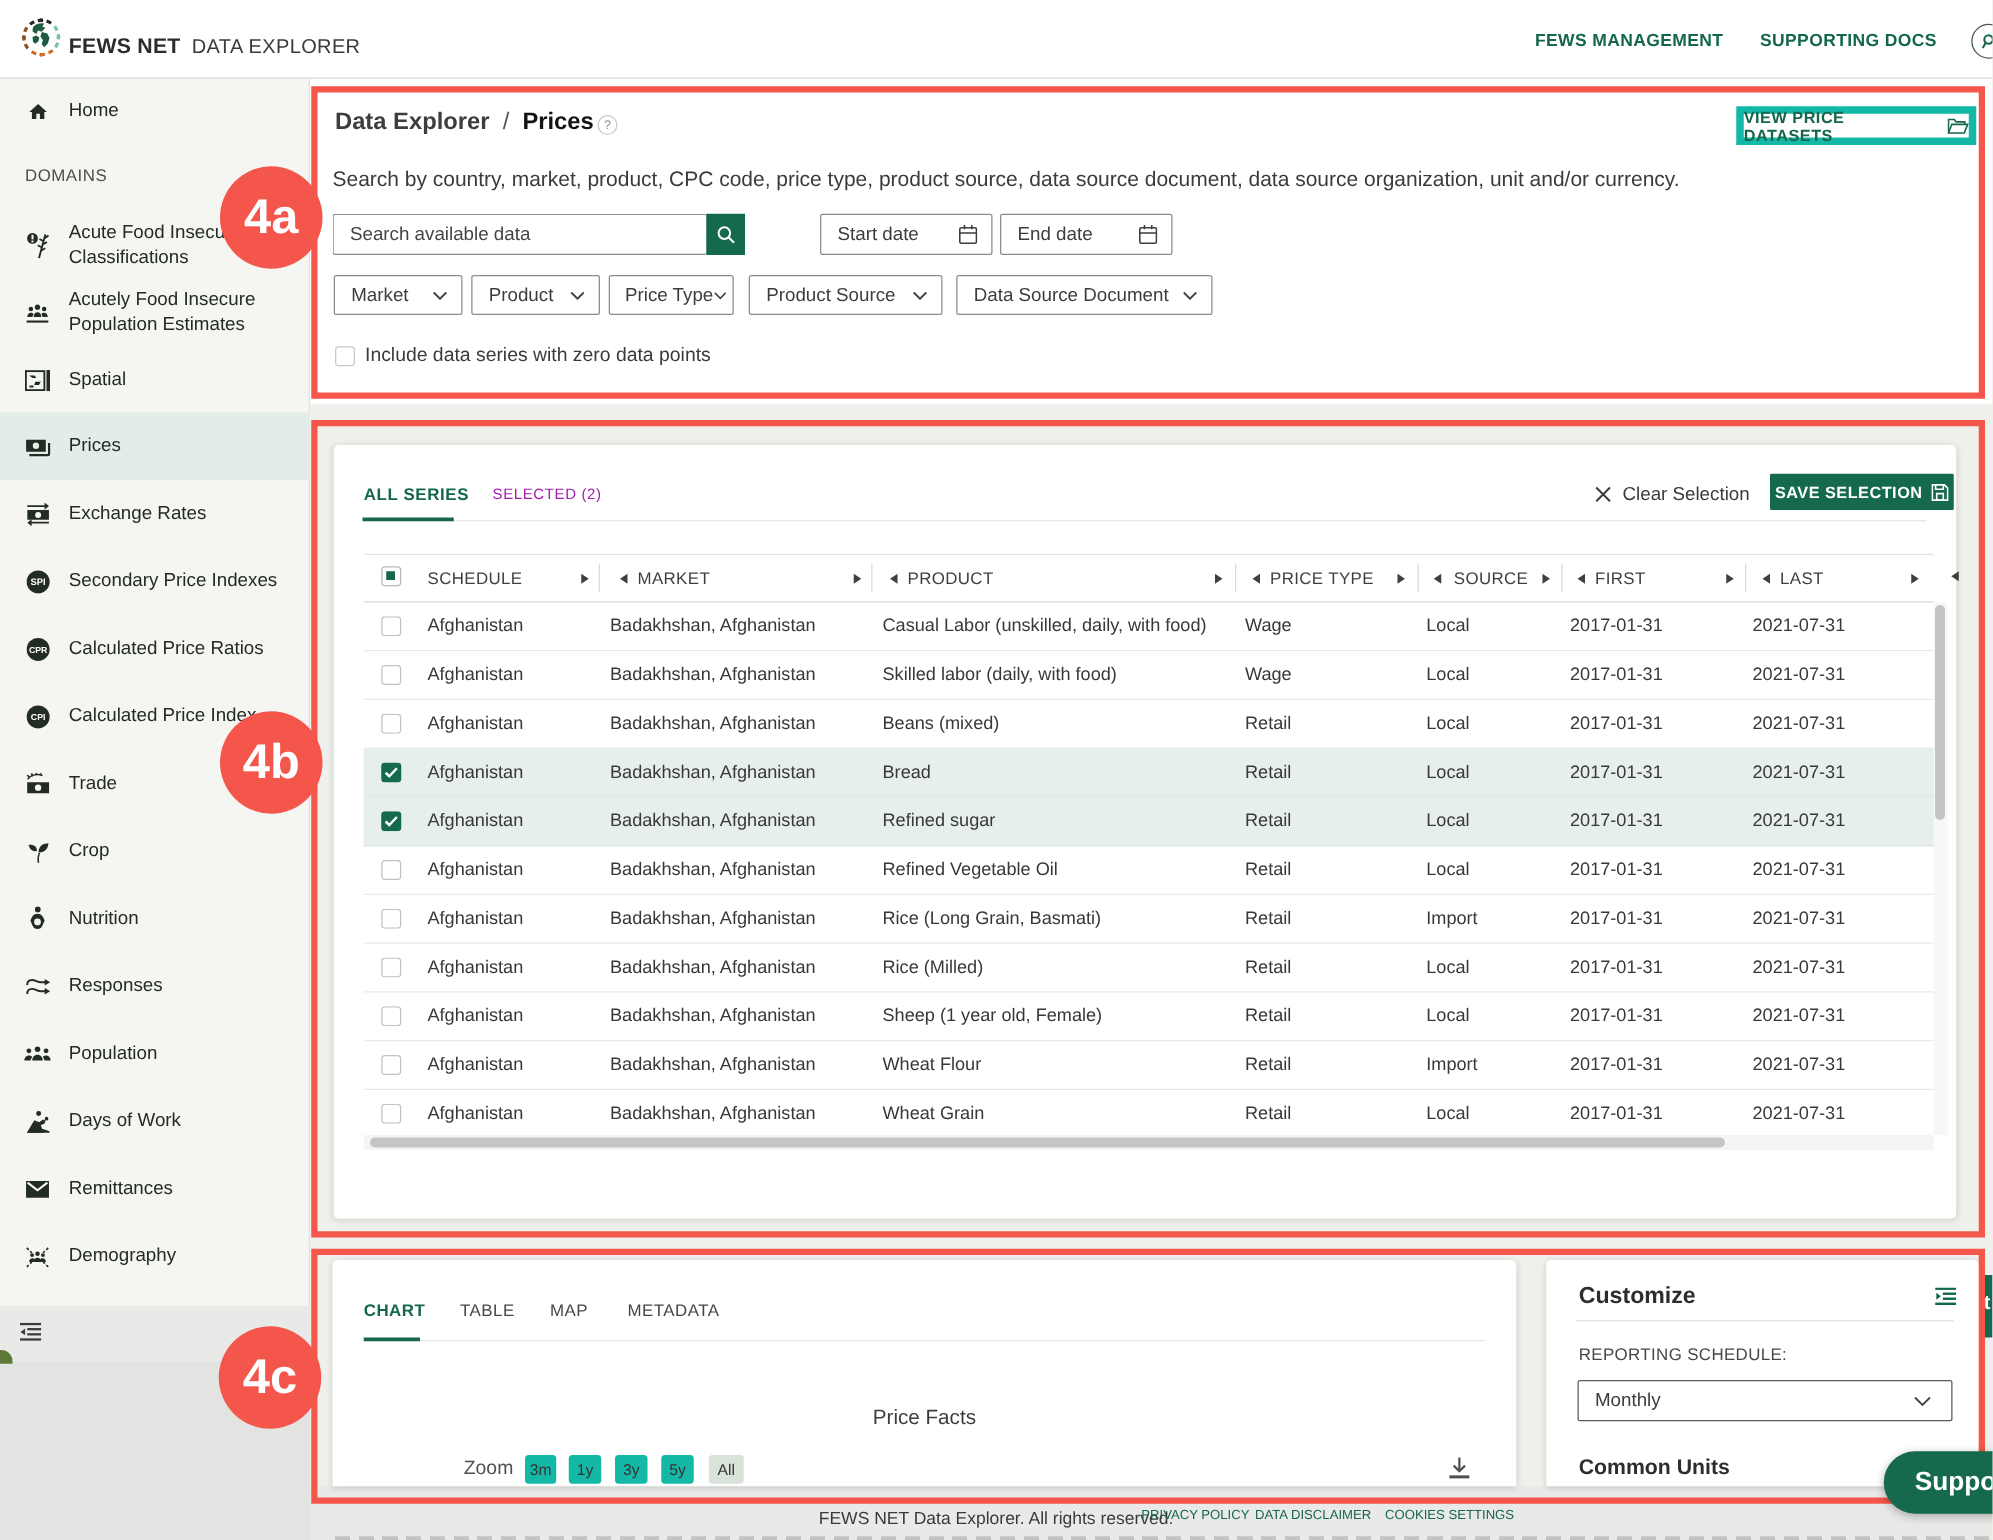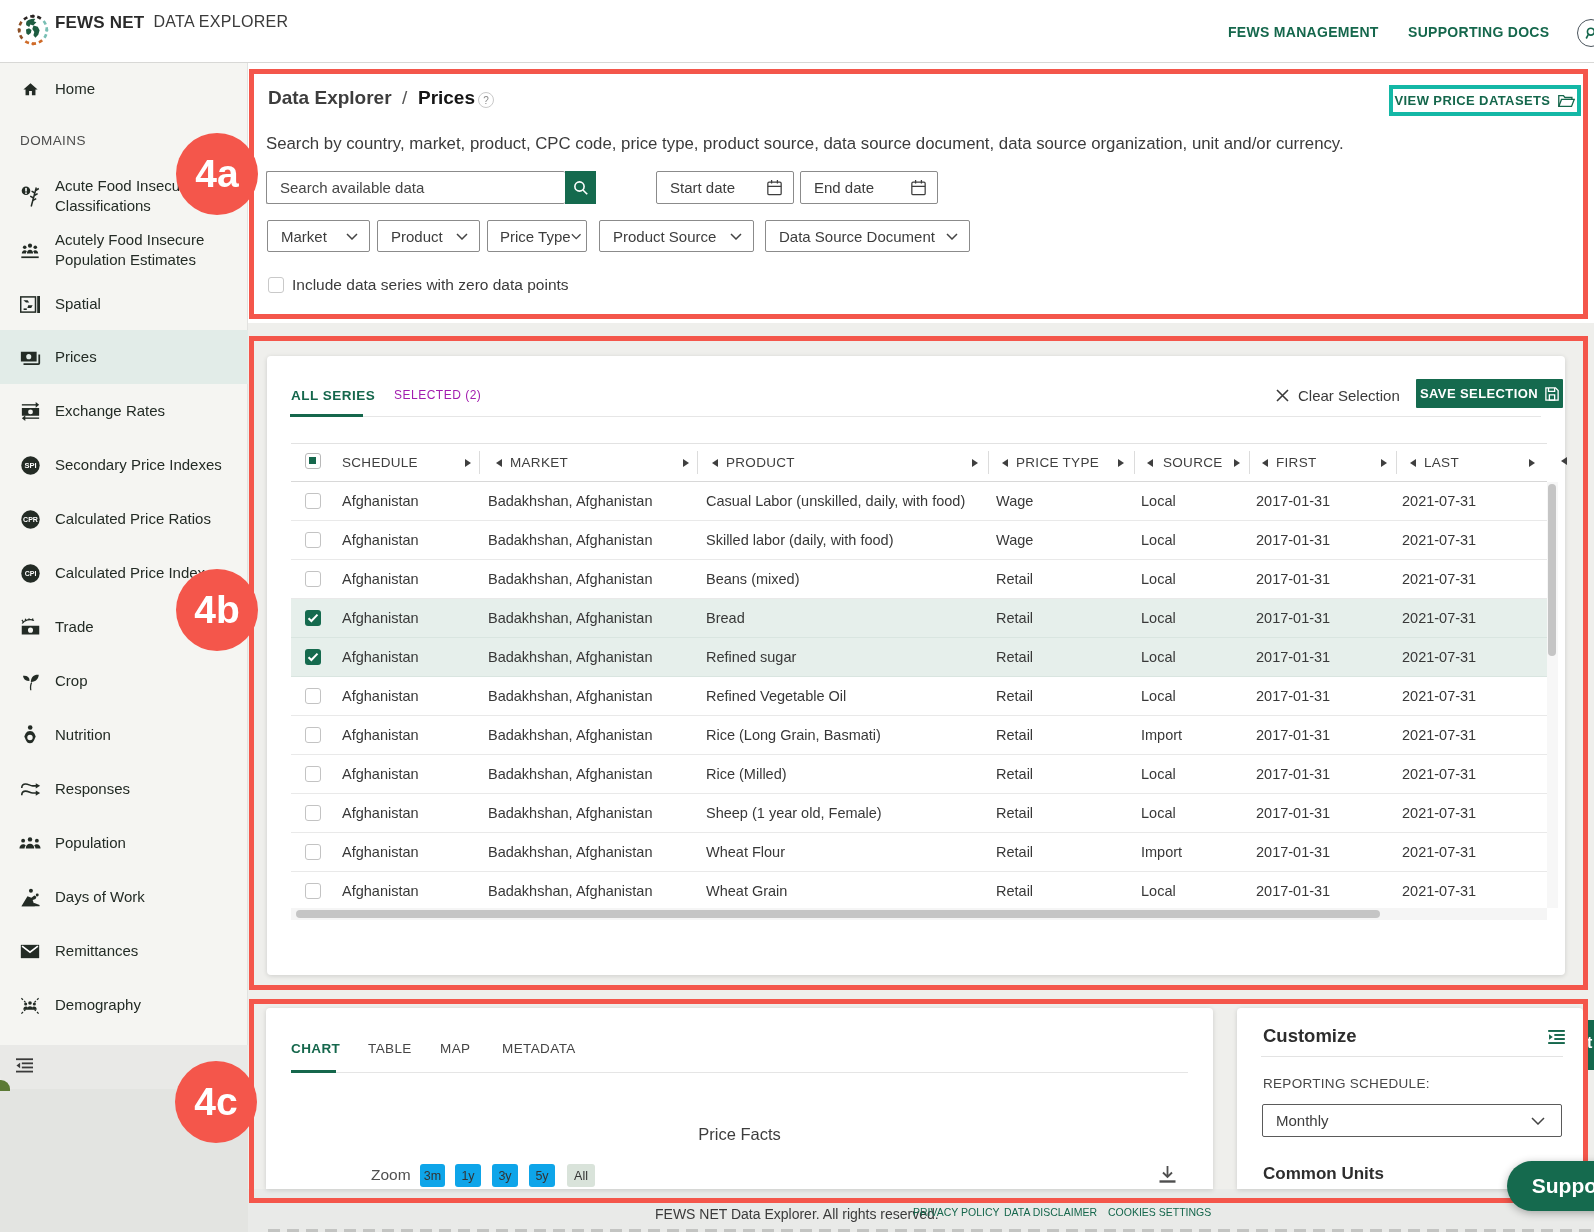--- a/index.html
+++ b/index.html
@@ -1,21 +1,21 @@
 <!DOCTYPE html>
 <html><head>
 <meta charset="utf-8">
 <style>
 *{margin:0;padding:0;box-sizing:border-box}
 html,body{width:1594px;height:1232px;overflow:hidden}
 body{font-family:"Liberation Sans",sans-serif;position:relative;background:#efefec;color:#3a3a3a}
 .abs{position:absolute}
 
 #hdr{position:absolute;left:0;top:0;width:1594px;height:63px;background:#fff;border-bottom:1px solid #d8d8d6;z-index:20}
-#hdr .brand{position:absolute;left:16px;top:13px;display:flex;align-items:flex-start}
+#hdr .brand{position:absolute;left:16px;top:13px;display:flex;align-items:flex-end}
 #hdr .fews{font-size:17px;font-weight:bold;color:#2b2b2b;letter-spacing:.2px;margin-left:5px}
 #hdr .dx{font-size:16px;color:#3a3a3a;margin-left:9px;letter-spacing:.3px}
 .navlink{position:absolute;top:24px;font-size:14px;font-weight:bold;color:#15674c;letter-spacing:.3px}
 #usr{position:absolute;left:1577px;top:19px;width:28px;height:28px;border:1.4px solid #4a545c;border-radius:50%;display:flex;align-items:center;justify-content:center}
 
 #sb{position:absolute;left:0;top:63px;width:248px;height:982px;background:#f5f5f2;border-right:1px solid #e2e2e0;z-index:5}
 .nav{position:absolute;left:0;width:248px;display:flex;align-items:center;color:#232b25}
 .nav .ic{width:22px;margin-left:19px;display:flex;justify-content:center}
 .nav .lb{margin-left:14px;font-size:15px;font-weight:normal;line-height:20px;color:#232b25}
 #domlab{position:absolute;left:20px;top:70px;font-size:13.5px;color:#4c4c4c;letter-spacing:.4px}
@@ -43,21 +43,21 @@
 .c4{width:146px;padding-left:7px}
 .c5{width:115px;padding-left:6px}
 .c6{width:147px;padding-left:6px}
 .c7{width:150px;padding-left:5px}
 .cb{display:inline-block;width:16px;height:16px;border:1.5px solid #c3c3c3;border-radius:3px;background:#fff}
 .cbon{width:16px;height:16px;border-radius:3px;background:#156a4e;display:flex;align-items:center;justify-content:center}
 .tri-r{width:0;height:0;border-top:4.5px solid transparent;border-bottom:4.5px solid transparent;border-left:6px solid #3f3f3f}
 .tri-l{width:0;height:0;border-top:4.5px solid transparent;border-bottom:4.5px solid transparent;border-right:6px solid #3f3f3f}
 
 .gbtn{background:#156a4e;color:#fff;font-weight:bold;display:flex;align-items:center;justify-content:center}
-.zbtn{position:absolute;top:1164px;height:23px;border-radius:3px;background:#0ea5e9;font-size:12.5px;color:#333;display:flex;align-items:center;justify-content:center}
+.zbtn{position:absolute;top:1164px;height:23px;border-radius:3px;background:#14b8a6;font-size:12.5px;color:#333;display:flex;align-items:center;justify-content:center}
 
 .rbox{position:absolute;border:5px solid #f4564b;z-index:50}
 .rcirc{position:absolute;width:82px;height:82px;border-radius:50%;background:#f4564b;color:#fff;font-size:39px;font-weight:bold;display:flex;align-items:center;justify-content:center;z-index:51}
 </style>
 </head>
 <body>
 <div id="hdr">
   <div class="brand">
     <svg width="34" height="34" viewBox="0 0 34 34">
       <g fill="none" stroke-width="2.6">
@@ -283,21 +283,21 @@
       <rect x="6.5" y="9.2" width="12.5" height="2"></rect>
       <rect y="13.8" width="19" height="2"></rect>
       <path d="M4.6 4.9v6.2L.5 8z"></path>
     </svg>
   </div>
 <div id="sbfoot2"></div>
 <div id="leafy"></div>
 <div id="sec4a"></div>
 <div class="abs" style="left:268px;top:87px;font-size:19px;font-weight:bold;color:#111;z-index:10"><span style="color:#3d3d3d">Data Explorer</span><span style="color:#555;font-weight:normal">&nbsp; /&nbsp; </span><span style="color:#141414">Prices</span></div>
 <div class="abs" style="left:478px;top:92px;width:16px;height:16px;border:1px solid #c9c9c9;border-radius:50%;display:flex;align-items:center;justify-content:center;font-size:10px;color:#8a8a8a;z-index:10">?</div>
-<div class="abs" style="left:1389px;top:85px;width:192px;height:31px;border:4px solid #14b8a6;background:#fff;display:flex;align-items:center;justify-content:center;z-index:10">
+<div class="abs" style="left:1389px;top:85px;width:192px;height:31px;border:6px solid #14b8a6;background:#fff;display:flex;align-items:center;justify-content:center;z-index:10">
   <span style="font-size:13px;font-weight:bold;color:#15674c;letter-spacing:.4px">VIEW PRICE DATASETS</span>
   <svg style="margin-left:8px" width="17" height="14" viewBox="0 0 22 18" fill="none" stroke="#15674c" stroke-width="1.7">
       <path d="M1 16V2h6l2 2.5h9V7"></path>
       <path d="M1 16l3.5-9H21l-3.5 9z"></path>
     </svg>
 </div>
 <div class="abs" style="left:266px;top:134px;font-size:16.8px;color:#3b3b3b;z-index:10">Search by country, market, product, CPC code, price type, product source, data source document, data source organization, unit and/or currency.</div>
 <div class="inp" style="left:266px;top:171px;width:299px;z-index:10;border-right:none">
     <span class="tx" style="color:#454545">Search available data</span>
   </div>

